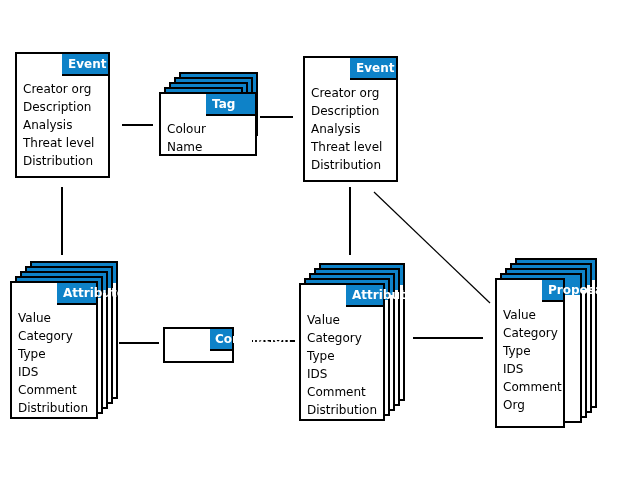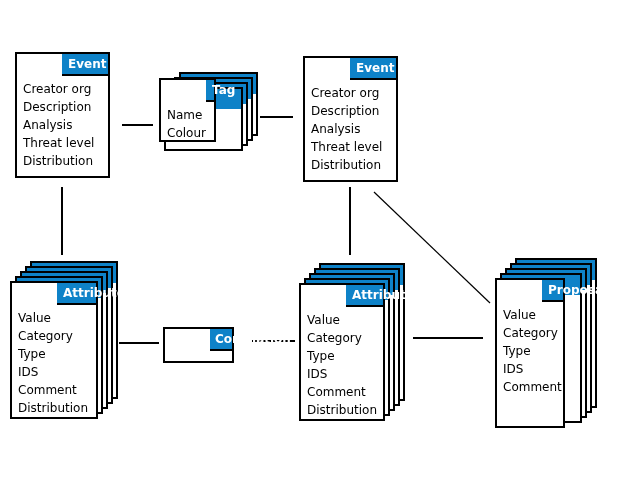--- a/index.html
+++ b/index.html
@@ -62,25 +62,25 @@
       </div>
     <div class="layer" style="left:15px;top:5px;width:79px;height:64px;">
         <div class="lh"></div>
       </div>
     <div class="layer" style="left:10px;top:10px;width:79px;height:64px;">
         <div class="lh"></div>
       </div>
     <div class="layer" style="left:5px;top:15px;width:79px;height:64px;">
         <div class="lh"></div>
       </div>
-    <div class="entity" style="left:0;top:6px;width:57px;height:64px;">
+    <div class="entity" style="left:0;top:20px;width:98px;height:64px;">
       <div class="hdr">Tag</div>
       <div class="body">
+        <div class="row">Colour</div>
         <div class="row">Name</div>
-        <div class="row">Colour</div>
       </div>
     </div>
   </div>
 
   <div class="entity" style="left:303px;top:56px;width:95px;height:126px;">
     <div class="hdr">Event</div>
     <div class="body">
       <div class="row">Creator org</div>
       <div class="row">Description</div>
       <div class="row">Analysis</div>
@@ -160,17 +160,18 @@
         <div class="lh"></div>
       </div>
     <div class="entity" style="left:0;top:20px;width:70px;height:150px;">
       <div class="hdr">Proposal</div>
       <div class="body">
         <div class="row">Value</div>
         <div class="row">Category</div>
         <div class="row">Type</div>
         <div class="row">IDS</div>
         <div class="row">Comment</div>
+        <div class="row">Org</div>
       </div>
     </div>
   </div>
 
 </div>
 
 </body></html>

